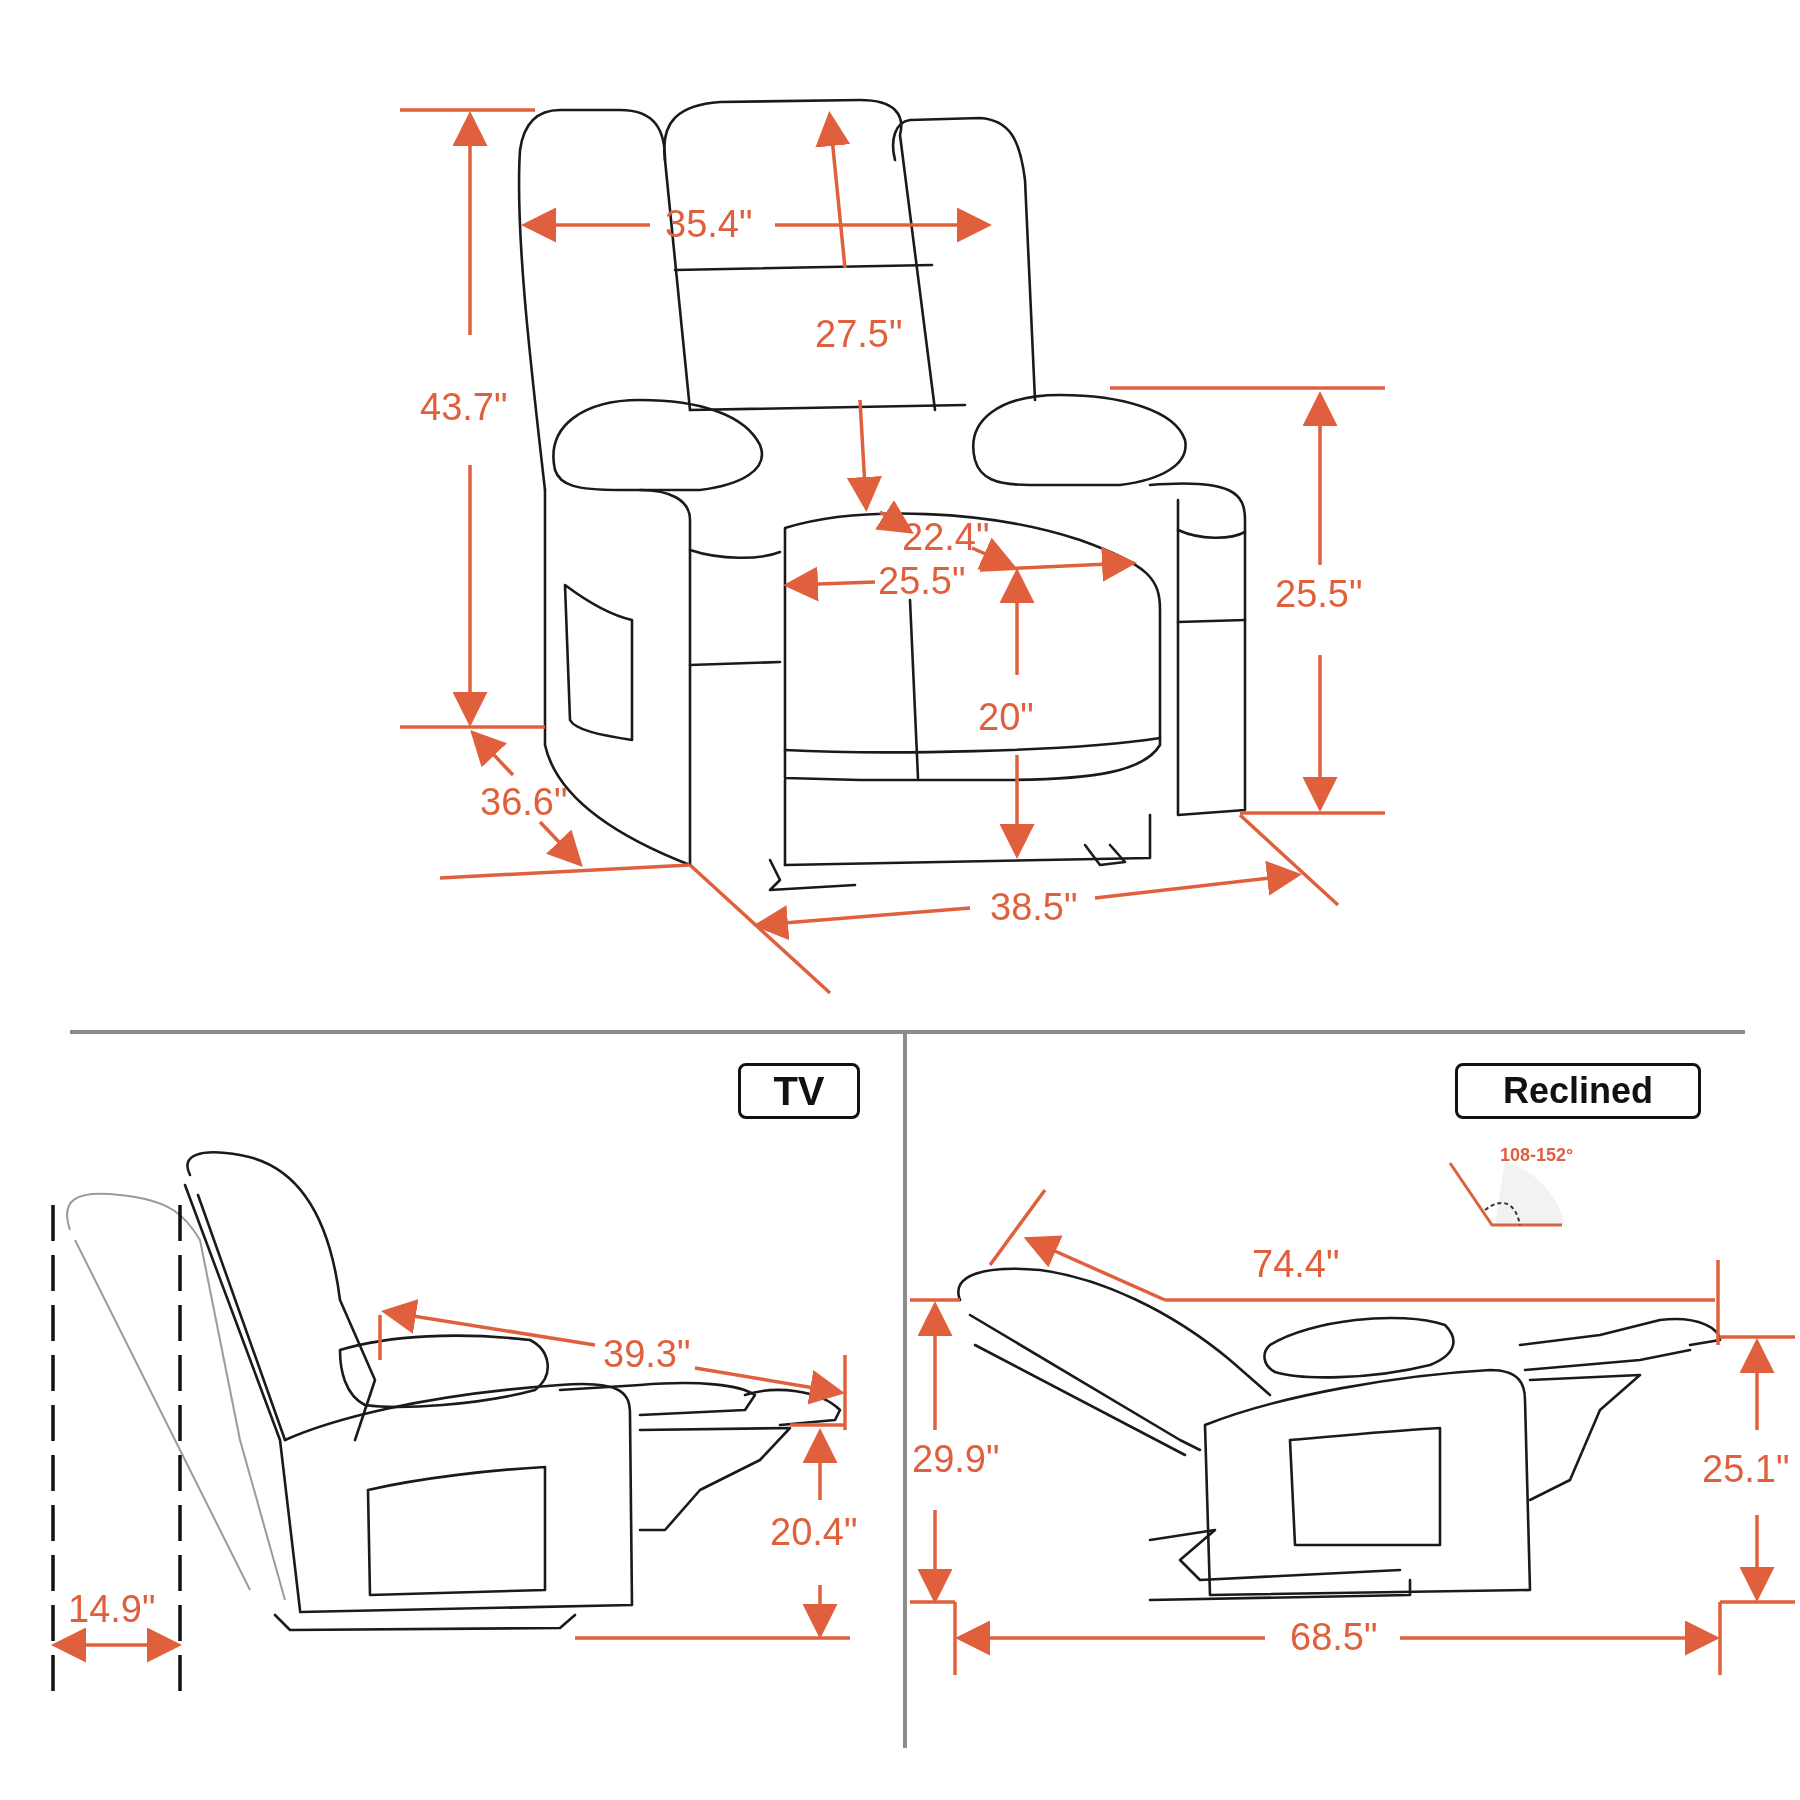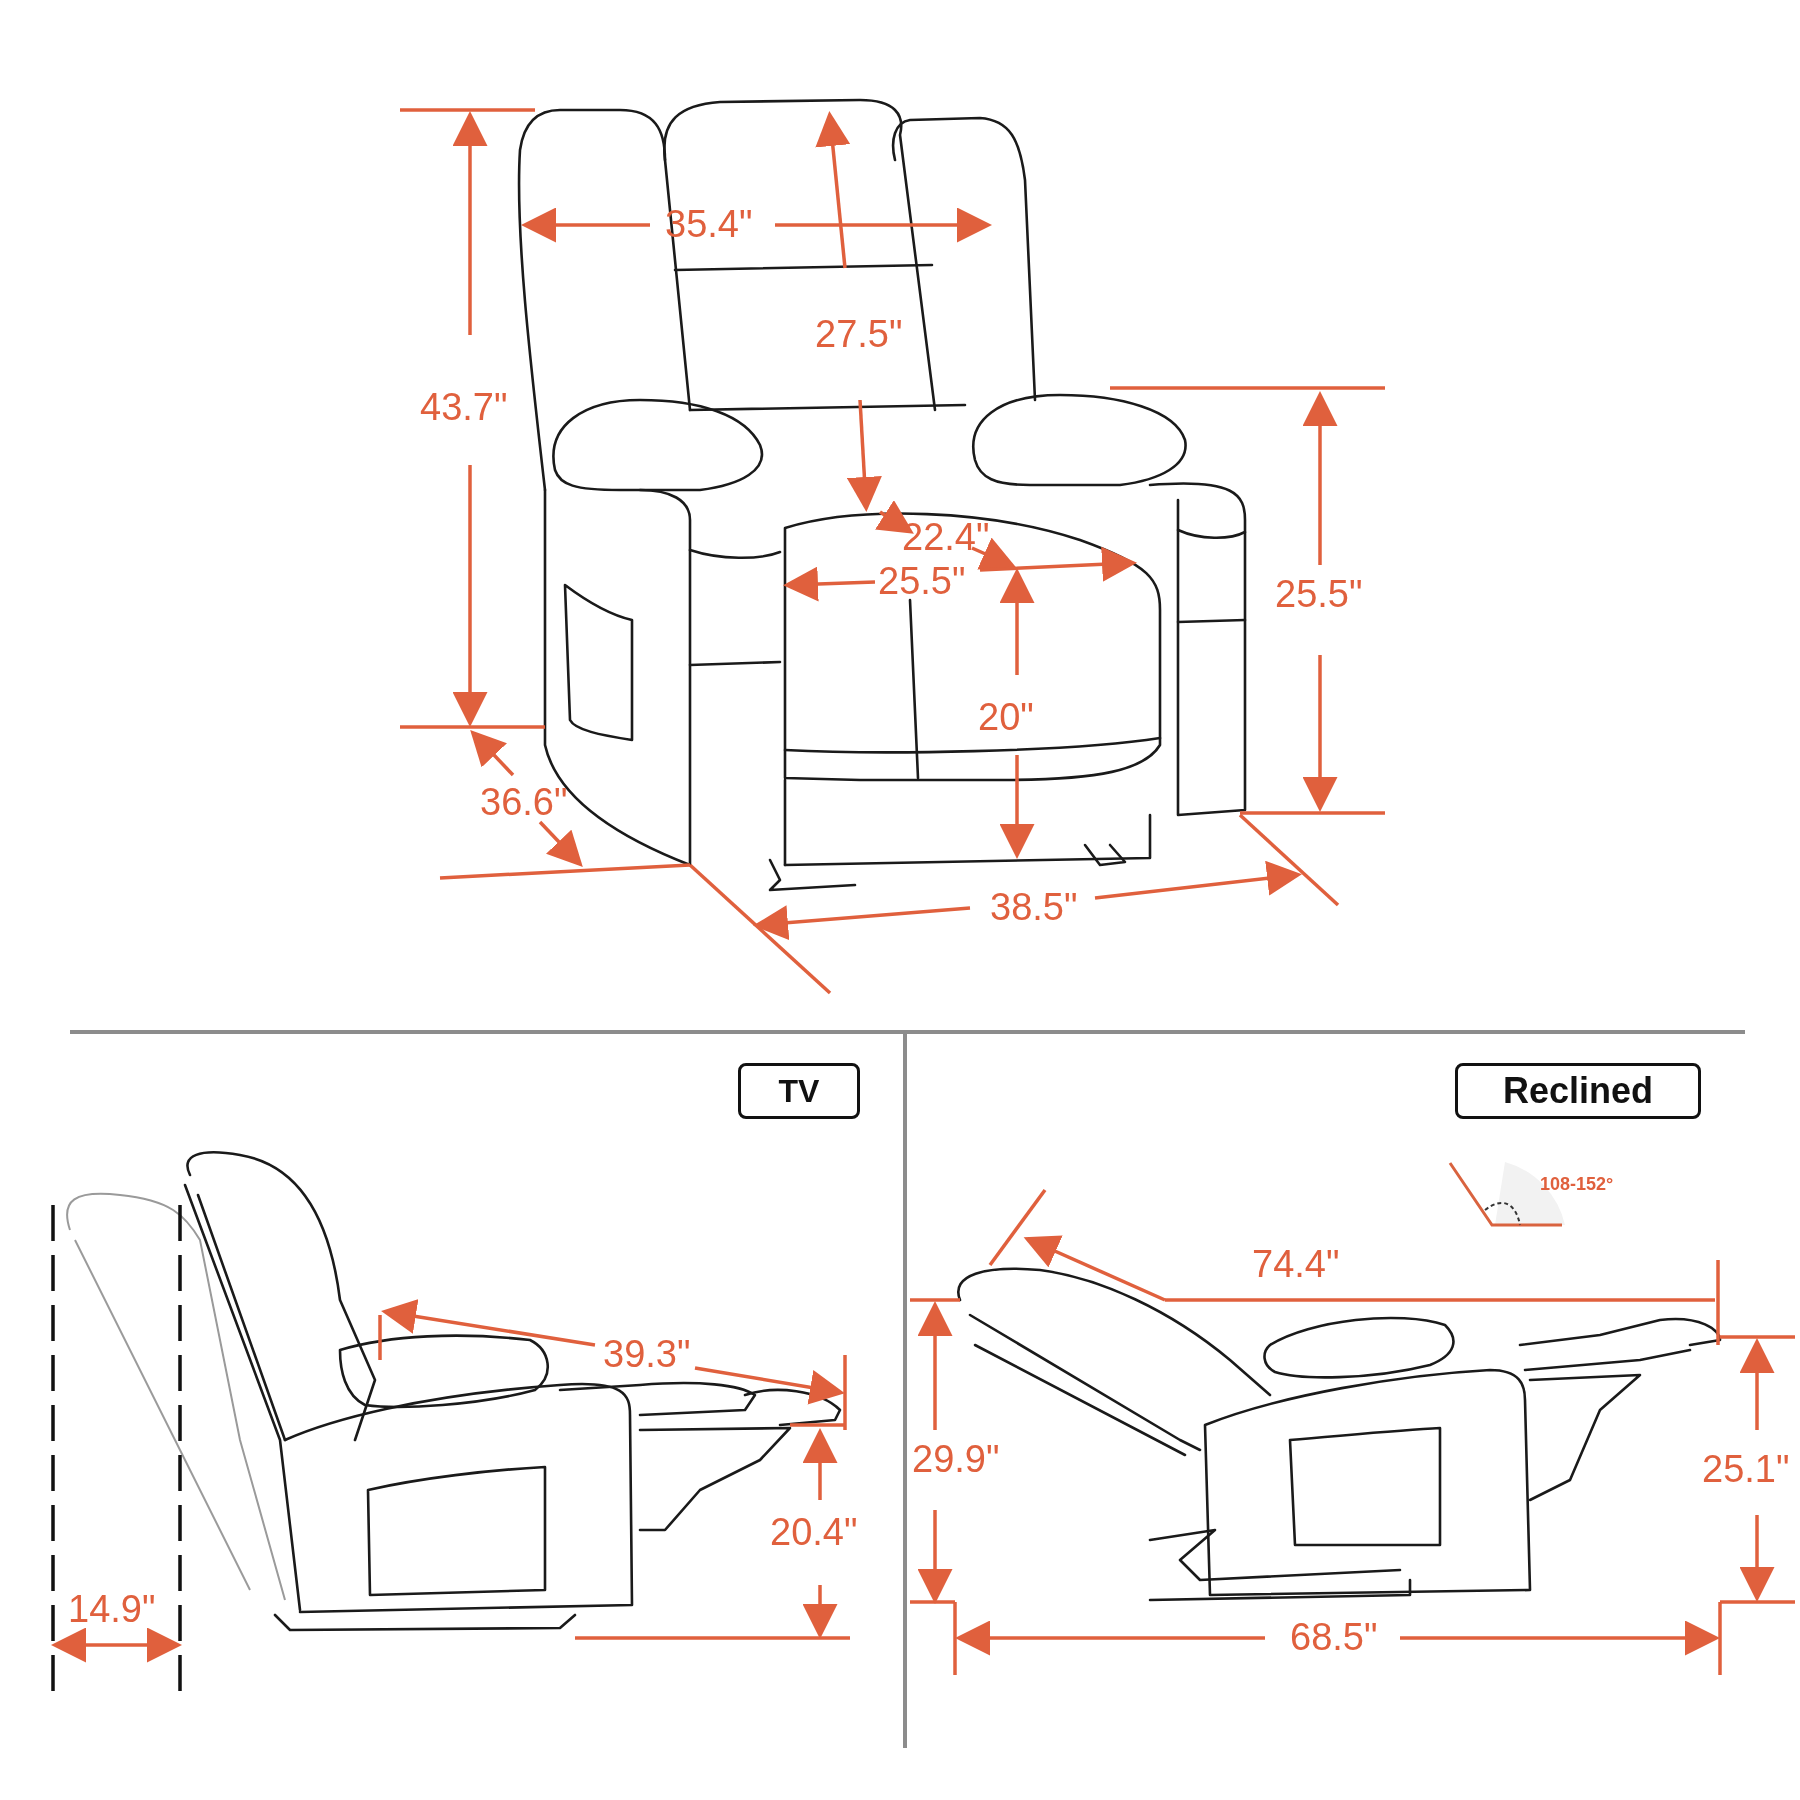--- a/index.html
+++ b/index.html
@@ -167,23 +167,23 @@
 <div class="label" style="left:420px;top:388px;">43.7"</div>
 <div class="label" style="left:665px;top:205px;">35.4"</div>
 <div class="label" style="left:815px;top:315px;">27.5"</div>
 <div class="label" style="left:902px;top:518px;">22.4"</div>
 <div class="label" style="left:878px;top:562px;">25.5"</div>
 <div class="label" style="left:978px;top:698px;">20"</div>
 <div class="label" style="left:1275px;top:575px;">25.5"</div>
 <div class="label" style="left:480px;top:783px;">36.6"</div>
 <div class="label" style="left:990px;top:888px;">38.5"</div>
 
-<div class="badge" style="left:738px;top:1063px;width:116px;height:50px;font-size:32px;">TV</div>
+<div class="badge" style="left:738px;top:1063px;width:116px;height:50px;font-size:40px;">TV</div>
 <div class="label" style="left:68px;top:1590px;">14.9"</div>
 <div class="label" style="left:603px;top:1335px;">39.3"</div>
 <div class="label" style="left:770px;top:1513px;">20.4"</div>
 
 <div class="badge" style="left:1455px;top:1063px;width:240px;height:50px;font-size:36px;">Reclined</div>
-<div class="label" style="left:1500px;top:1175px;font-size:18px;font-weight:bold;margin-left:40px;">108-152°</div>
+<div class="label" style="left:1500px;top:1146px;font-size:18px;font-weight:bold;">108-152°</div>
 <div class="label" style="left:1252px;top:1245px;">74.4"</div>
 <div class="label" style="left:912px;top:1440px;">29.9"</div>
 <div class="label" style="left:1702px;top:1450px;">25.1"</div>
 <div class="label" style="left:1290px;top:1618px;">68.5"</div>
 
 </body></html>

